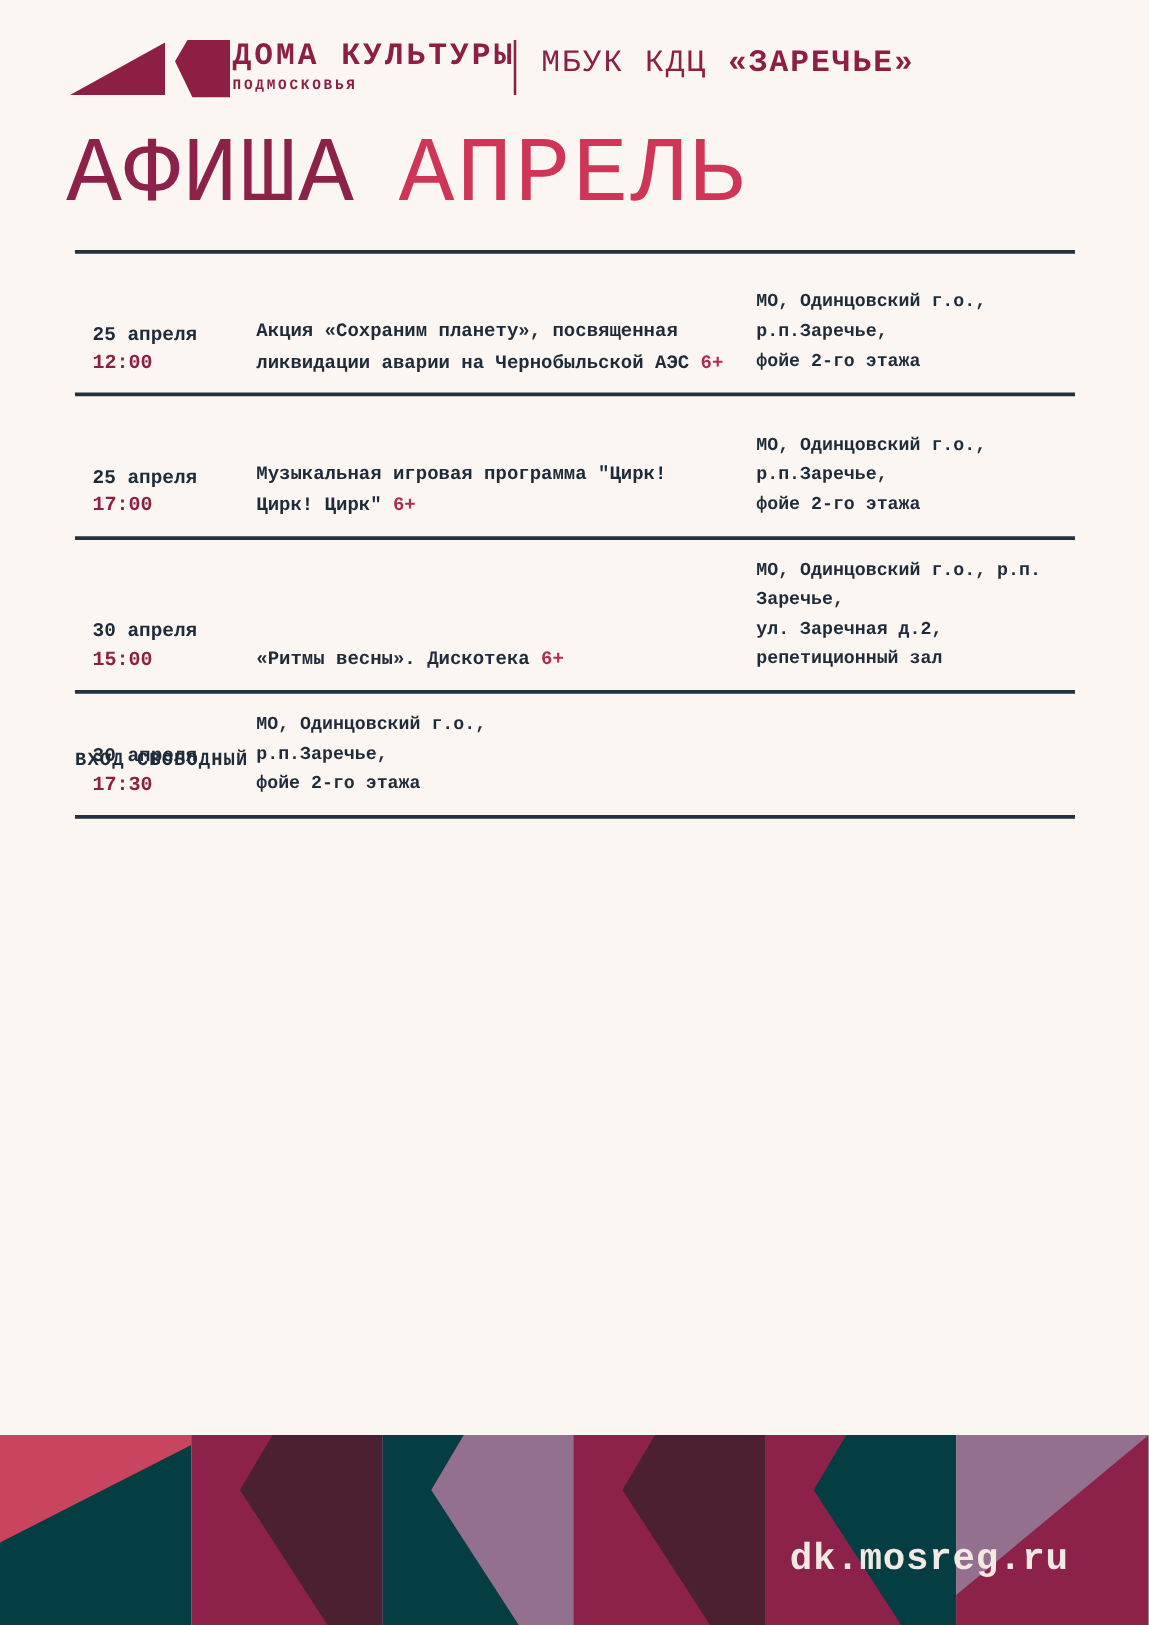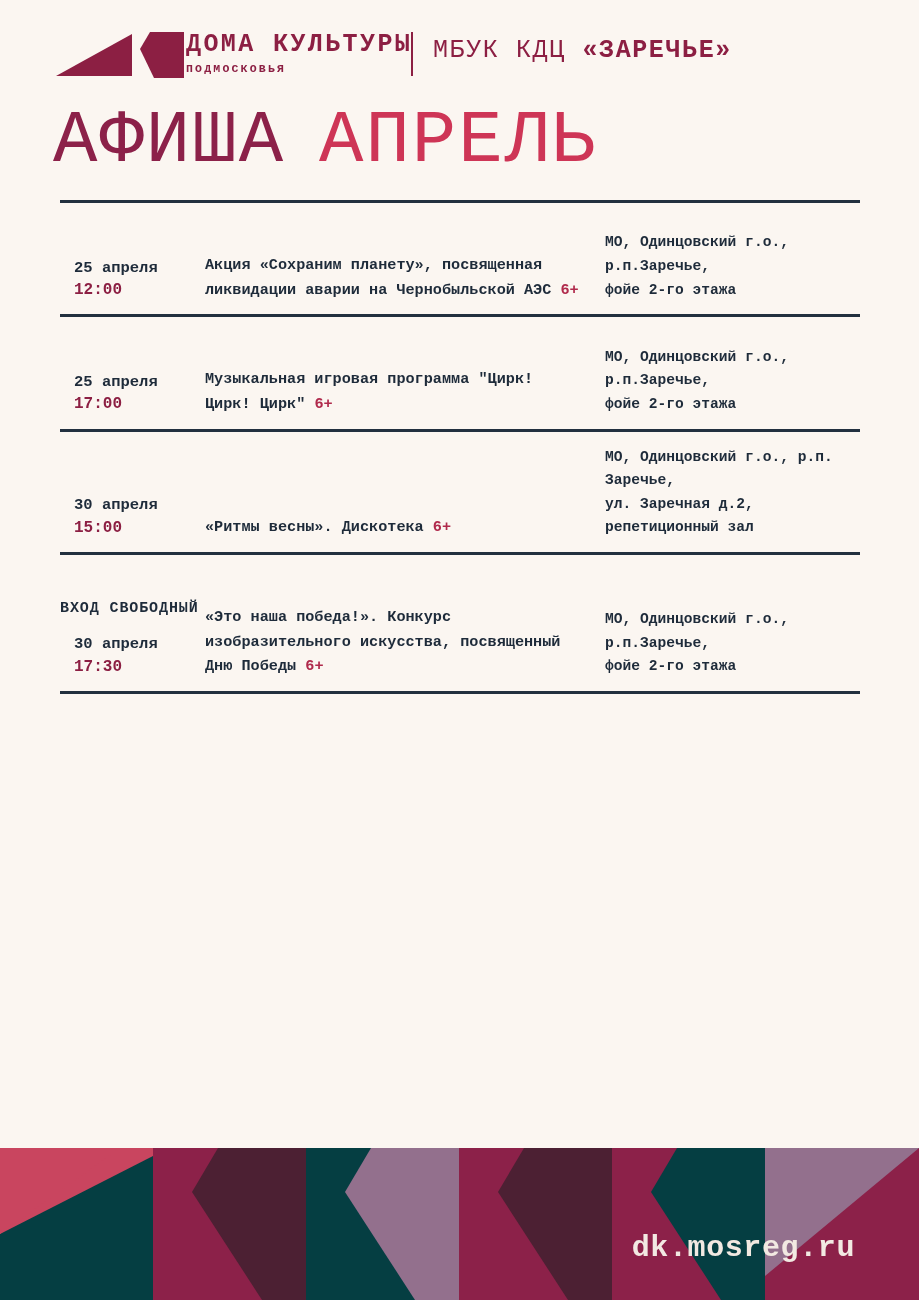--- a/index.html
+++ b/index.html
@@ -147,23 +147,20 @@
 ул. Заречная д.2,
 репетиционный зал</div>
         </div>
       </div>
       <div class="rule"></div>
       <div class="row">
         <div class="col-when">
           <div class="when-date">30 апреля</div>
           <div class="when-time">17:30</div>
         </div>
-        <div class="col-what">
-          <div class="what-text"><span>«Это наша победа!». Конкурс изобразительного искусства, посвященный Дню Победы </span><span class="age">6+</span></div>
-        </div>
         <div class="col-where">
           <div class="where-text" style="white-space: pre-line;">МО, Одинцовский г.о.,
 р.п.Заречье,
 фойе 2-го этажа</div>
         </div>
       </div>
       <div class="rule"></div>
     </div>
 
   <div class="free-entry">ВХОД СВОБОДНЫЙ</div>

